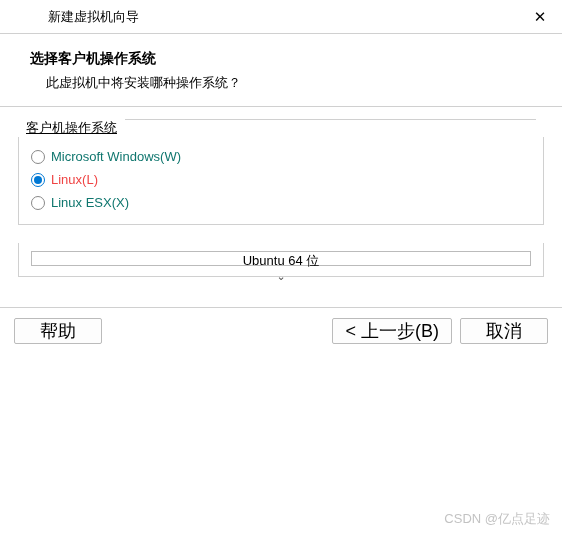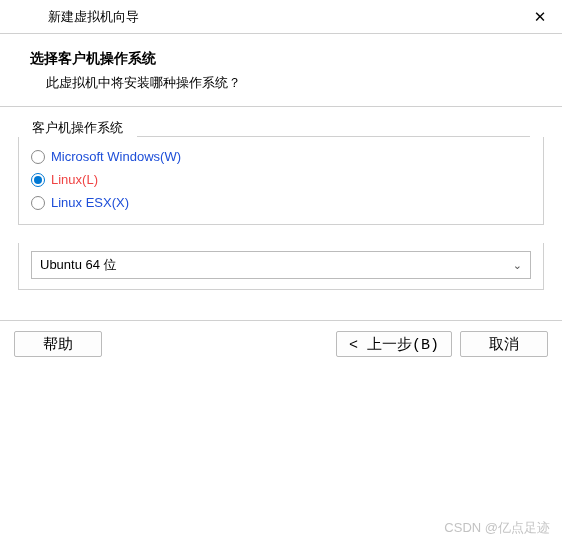--- a/index.html
+++ b/index.html
@@ -69,22 +69,23 @@
       margin-bottom: 18px;
     }
     .fieldset-box {
       border: 1px solid #d0d0d0;
       border-top: none;
       padding: 8px 12px 10px 12px;
       position: relative;
     }
     .fieldset-top-line {
       display: flex;
-      align-items: flex-end;
-      gap: 14px;
+      align-items: flex-start;
+      gap: 8px;
+      text-decoration: underline;
     }
     .fieldset-top-line::before,
     .fieldset-top-line::after {
       content: "";
       flex: 0 0 auto;
       height: 1px;
       background: #d0d0d0;
     }
     .fieldset-top-line::before {
       width: 0px;
@@ -120,35 +121,36 @@
     }
     .radio-circle.selected::after {
       content: "";
       width: 8px;
       height: 8px;
       background: #0078d4;
       border-radius: 50%;
     }
     .radio-label {
       font-size: 13px;
-      color: #1d4ed8;
+      color: #0f766e;
     }
     .radio-label.selected {
       color: #ef4444;
     }
     .select-box {
       width: 100%;
-      height: 28px;
+      height: 15px;
       border: 1px solid #bbb;
       display: flex;
       align-items: center;
       justify-content: space-between;
       padding: 0 8px;
       cursor: pointer;
       background: #fff;
+      flex-direction: column;
     }
     .select-value {
       font-size: 13px;
     }
     .select-chevron {
       font-size: 11px;
       color: #555;
     }
     .footer {
       border-top: 1px solid #d0d0d0;
@@ -159,32 +161,31 @@
     }
     .footer-spacer {
       flex: 1;
     }
     .btn {
       height: 26px;
       min-width: 88px;
       padding: 0 12px;
       border: 1px solid #bbb;
       background: #fdfdfd;
-      font-size: 15px;
+      font-size: 18px;
       display: flex;
       align-items: center;
       justify-content: center;
       cursor: pointer;
       border-radius: 2px;
-      font-family: Liberation Mono, monospace;
     }
     .watermark {
       position: absolute;
       right: 12px;
-      bottom: 11px;
+      bottom: 20px;
       font-size: 13px;
       color: rgba(120,120,120,0.45);
       pointer-events: none;
     }
     .wrap {
       position: relative;
       width: 562px;
       height: 548px;
     }
   </style>

